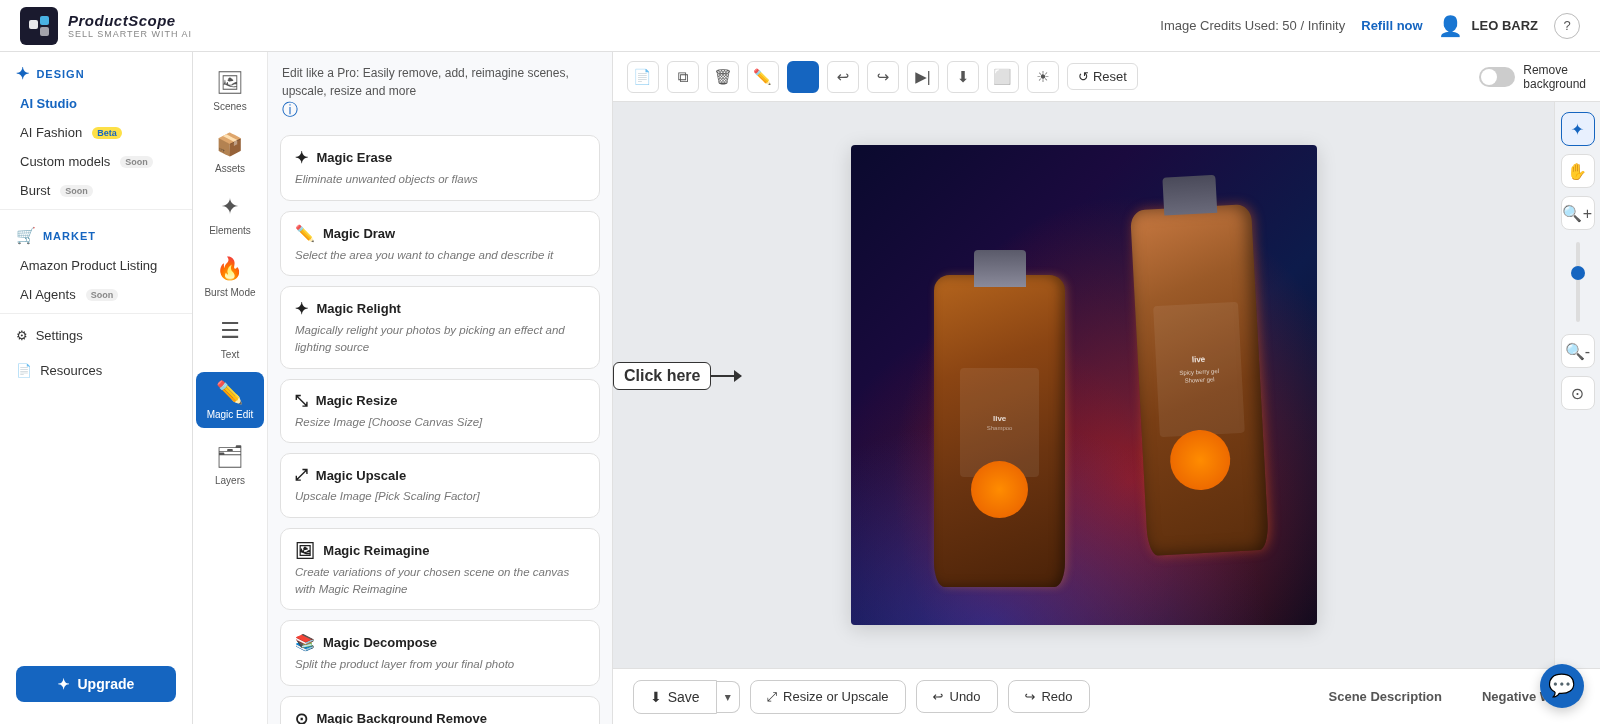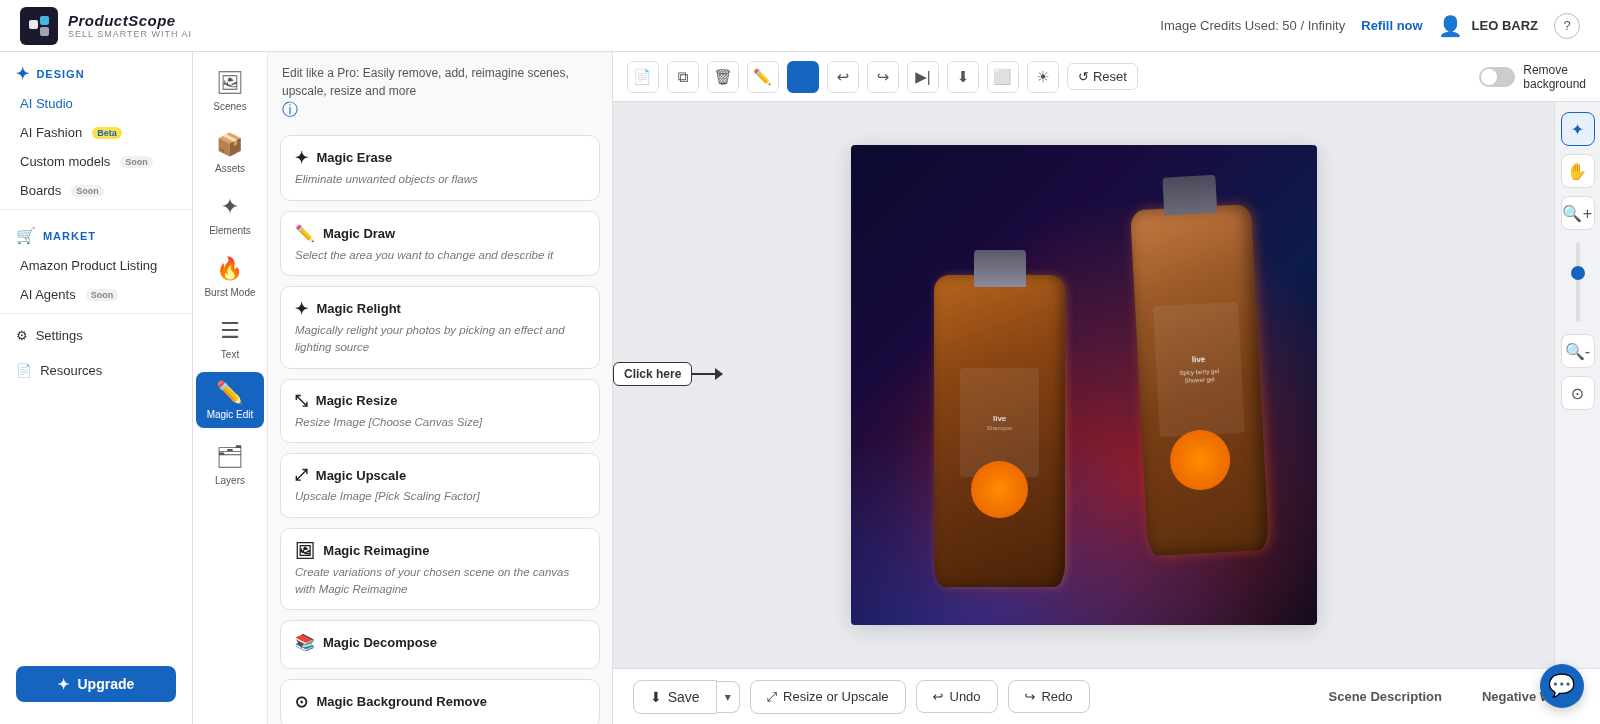--- a/index.html
+++ b/index.html
@@ -38,21 +38,21 @@
     }
     .sidebar-section-label {
       display: flex; align-items: center; gap: 6px;
       padding: 12px 16px 6px; font-size: 11px; font-weight: 700; color: #1565c0; letter-spacing: 1px;
     }
     .sidebar-section-label .dot { font-size: 16px; color: #1565c0; }
     .sidebar-item {
       padding: 7px 20px; font-size: 13px; color: #333; cursor: pointer;
       display: flex; align-items: center; gap: 6px;
     }
-    .sidebar-item.active { color: #1565c0; font-weight: 400; }
+    .sidebar-item.active { color: #1565c0; font-weight: 700; }
     .sidebar-item .badge {
       font-size: 9px; padding: 1px 5px; border-radius: 8px; font-weight: 700;
       background: #e3eaff; color: #1565c0; margin-left: 4px;
     }
     .sidebar-item .badge.beta { background: #fde047; color: #1565c0; }
     .sidebar-item .badge.soon { background: #f0f0f0; color: #888; }
     .sidebar-divider { height: 1px; background: #eee; margin: 4px 0; }
     .sidebar-settings {
       padding: 10px 16px; font-size: 13px; color: #333; cursor: pointer;
       display: flex; align-items: center; gap: 8px;
@@ -252,21 +252,21 @@
       margin-left: auto; display: flex; gap: 40px; font-size: 13px; color: #555; font-weight: 600;
     }
 
     
     .tooltip-arrow {
       position: absolute; left: 195px; top: 335px; z-index: 100;
       display: flex; align-items: center; gap: 0;
     }
     .tooltip-box {
       background: #fff; border: 1.5px solid #333; border-radius: 6px;
-      padding: 4px 10px; font-size: 12px; color: #333; font-weight: 600;
+      padding: 4px 10px; font-size: 16px; color: #333; font-weight: 600;
       white-space: nowrap;
     }
     .arrow-right {
       width: 30px; height: 2px; background: #333; position: relative;
     }
     .arrow-right::after {
       content: ''; position: absolute; right: -1px; top: -5px;
       border-left: 8px solid #333; border-top: 6px solid transparent;
       border-bottom: 6px solid transparent;
     }
@@ -323,21 +323,21 @@
     </div>
     <div class="sidebar-item">
       <span>AI Fashion</span>
       <span class="badge beta">Beta</span>
     </div>
     <div class="sidebar-item">
       <span>Custom models</span>
       <span class="badge soon">Soon</span>
     </div>
     <div class="sidebar-item">
-      <span>Boards</span>
+      <span>Burst</span>
       <span class="badge soon">Soon</span>
     </div>
     <div class="sidebar-divider"></div>
     <div class="sidebar-section-label">
       <span class="dot">🛒</span>
       <span>MARKET</span>
     </div>
     <div class="sidebar-item">
       <span>Amazon Product Listing</span>
     </div>
@@ -446,20 +446,21 @@
           <span>Magic Reimagine</span>
         </div>
         <div class="tool-card-desc">Create variations of your chosen scene on the canvas with Magic Reimagine</div>
       </div>
 
       <div class="tool-card">
         <div class="tool-card-title">
           <span class="tool-icon">📚</span>
           <span>Magic Decompose</span>
         </div>
+        <div class="tool-card-desc">Split the product layer from your final photo</div>
       </div>
 
       <div class="tool-card">
         <div class="tool-card-title">
           <span class="tool-icon">⊙</span>
           <span>Magic Background Remove</span>
         </div>
       </div>
     </div>
   </div>

